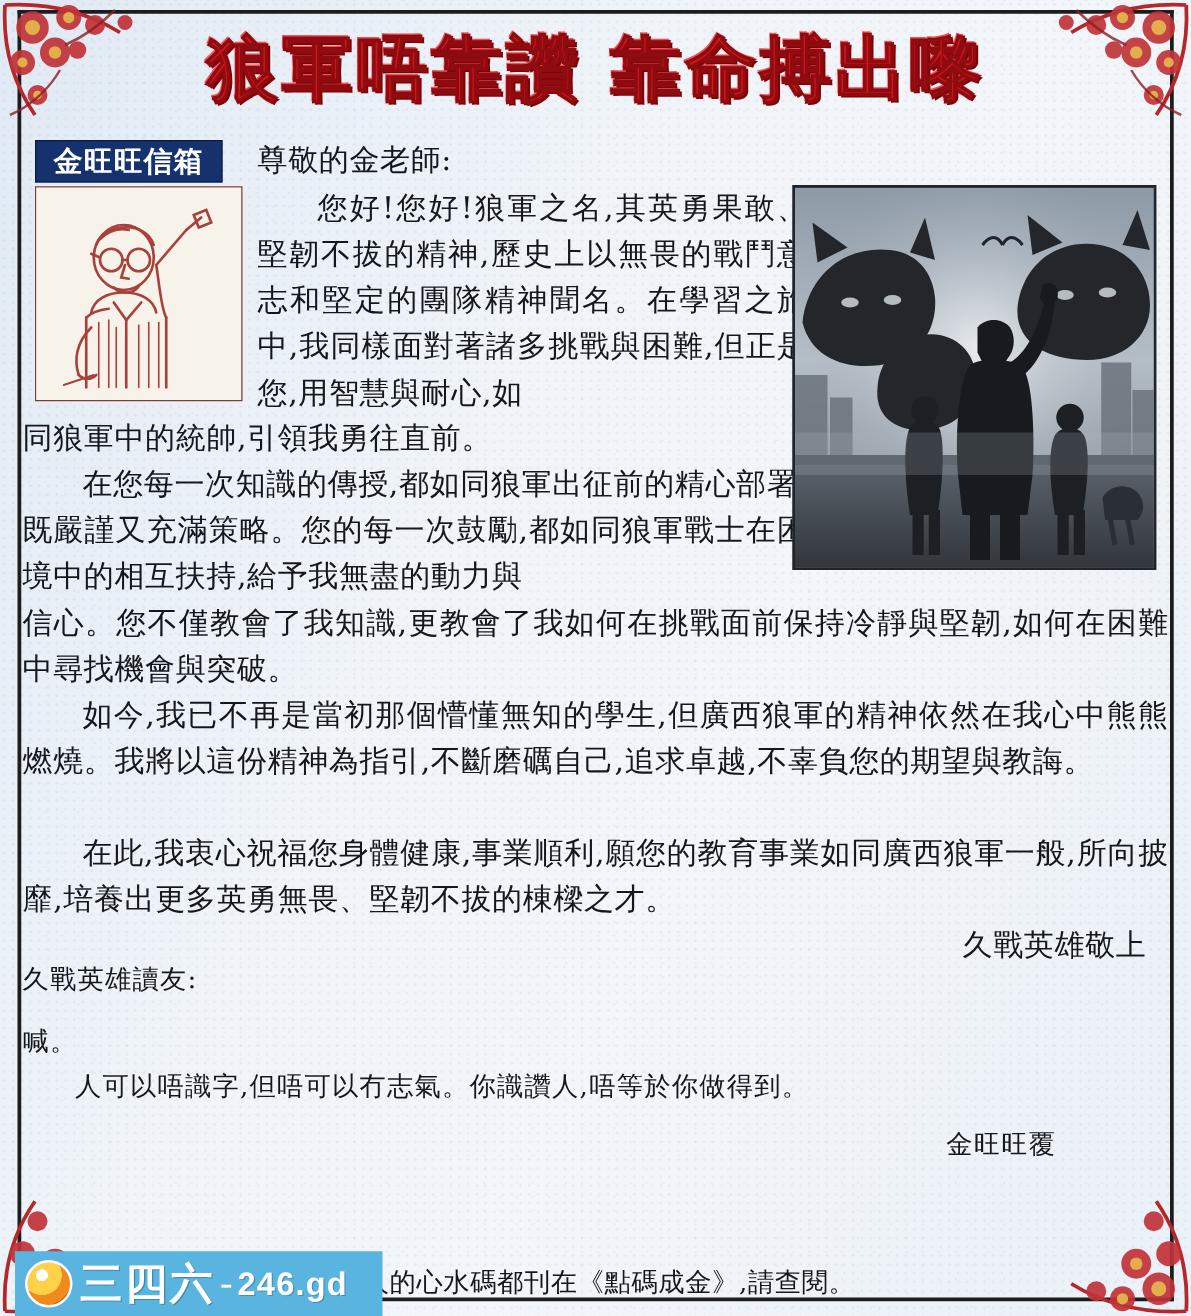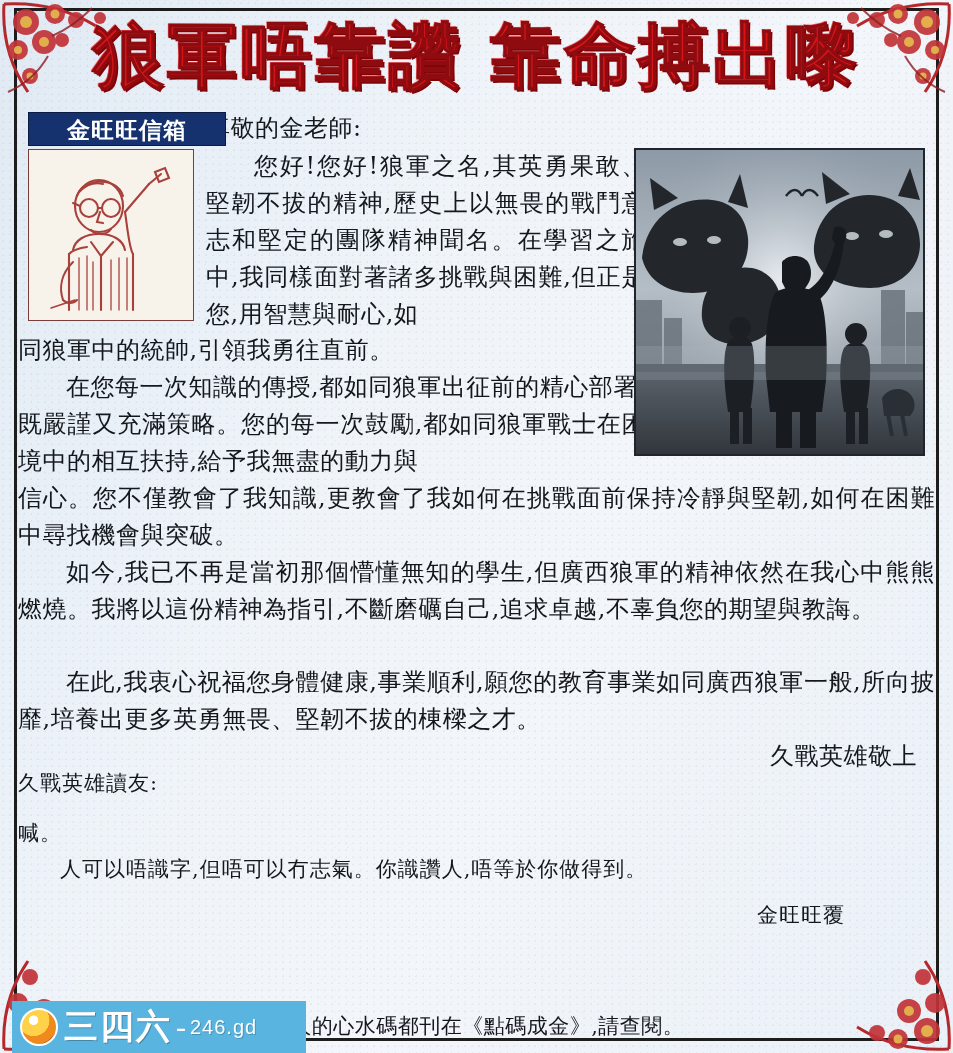--- a/index.html
+++ b/index.html
@@ -88,41 +88,41 @@
     top: 24px;
     left: 0;
     width: 953px;
     text-align: center;
     z-index: 5;
   }
   #headline .hl-text {
     display: inline-block;
     font-family: "DejaVu Serif", "Liberation Serif", serif;
     font-weight: 700;
-    font-size: 71px;
+    font-size: 57px;
     line-height: 62px;
     letter-spacing: 3px;
     color: #d6151b;
     text-shadow:
       2px 2px 0 #7d0306,
       -1px -1px 0 #f25055,
       0 0 2px rgba(140,0,0,0.6);
     -webkit-text-stroke: 1px #8e0b0f;
   }
 
   
   #mailbox-block {
     position: absolute;
     left: 28px;
     top: 112px;
     width: 166px;
     z-index: 5;
   }
   #mailbox-title {
-    width: 198px;
+    width: 150px;
     height: 34px;
     background: #16326e;
     color: #ffffff;
     font-family: "DejaVu Serif", "Liberation Serif", serif;
     font-weight: 700;
     font-size: 23px;
     line-height: 34px;
     text-align: center;
     letter-spacing: 1px;
     border: 1px solid #0b1c42;
@@ -290,22 +290,22 @@
     text-shadow: 1px 1px 0 rgba(0,0,0,0.25);
     white-space: nowrap;
   }
   #site-badge .dash {
     color: #ffffff;
     font-size: 30px;
     margin: 0 4px;
   }
   #site-badge .url {
     font-family: "Liberation Sans", sans-serif;
-    font-weight: 400;
-    font-size: 20px;
+    font-weight: 700;
+    font-size: 26px;
     color: #ffffff;
     letter-spacing: 1px;
     text-shadow: 1px 1px 0 rgba(0,0,0,0.2);
   }
 </style>
 </head>
 <body>
 
 <div id="page">
 

